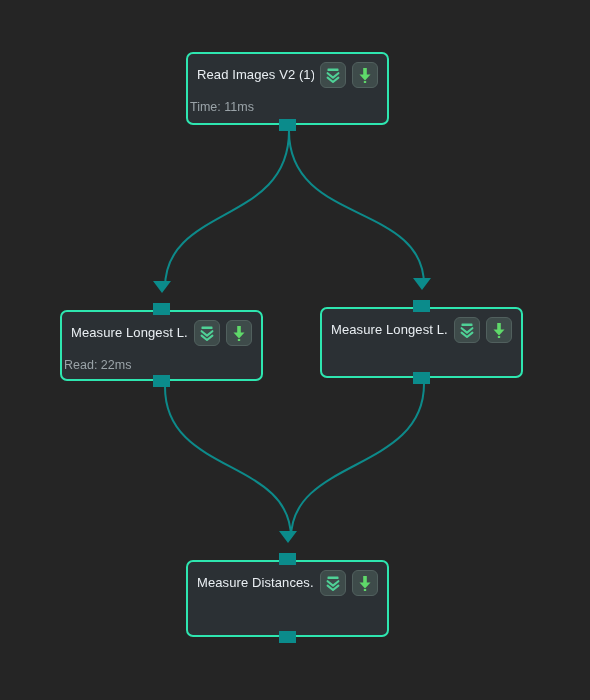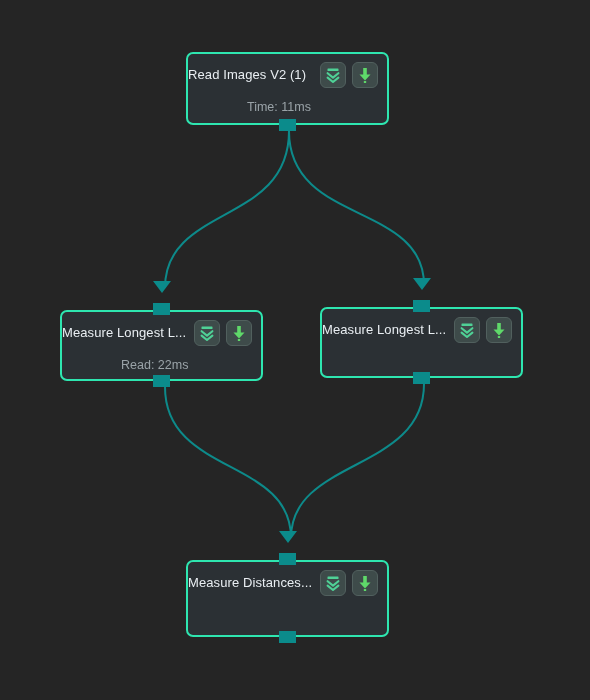--- a/index.html
+++ b/index.html
@@ -33,21 +33,21 @@
     box-sizing: border-box;
     background: #2b3034;
     border: 2px solid #2ee6b0;
     border-radius: 7px;
     overflow: visible;
   }
   .node-head {
     display: flex;
     align-items: center;
     justify-content: space-between;
-    padding: 8px 9px 0 0;
+    padding: 8px 9px 0 9px;
     gap: 6px;
   }
   .node-title {
     color: #e9eef2;
     font-size: 13px;
     line-height: 16px;
     white-space: nowrap;
     overflow: hidden;
     letter-spacing: 0.1px;
     flex: 1 1 auto;
@@ -66,23 +66,22 @@
     display: flex;
     align-items: center;
     justify-content: center;
     box-sizing: border-box;
   }
   .icon-btn svg { display: block; }
   .node-meta {
     color: #9aa3a8;
     font-size: 12.5px;
     line-height: 15px;
-    padding: 12px 10px 0 12px;
+    padding: 12px 10px 0 2px;
     white-space: nowrap;
-    margin-left: 47px;
   }
   .port {
     position: absolute;
     background: #0b8b8b;
     width: 17px;
     height: 12px;
     left: 50%;
     margin-left: -8.5px;
   }
   .port-out { bottom: -8px; }

